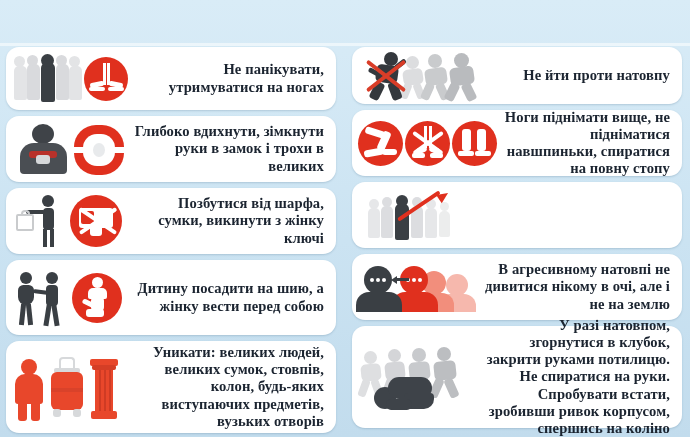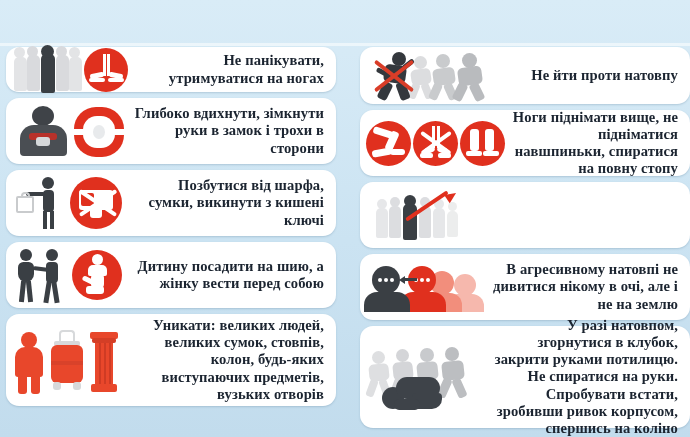--- a/index.html
+++ b/index.html
@@ -24,21 +24,21 @@
     font-weight:bold;font-size:28px;letter-spacing:1.6px;
     text-shadow:0 1px 0 rgba(0,0,0,.18);
     transform:scaleX(1.02);
   }
   .hdr-line{position:absolute;left:0;top:43px;width:690px;height:3px;
     background:rgba(255,255,255,.55);}
 
   
   .col{position:absolute;top:47px;width:330px;}
   .col-left{left:6px;}
-  .col-right{left:360px;}
+  .col-right{left:352px;}
 
   .card{
     background:#ffffff;border-radius:13px;
     box-shadow:0 1px 2px rgba(70,110,140,.25);
     display:flex;align-items:center;
     margin-bottom:6px;
     padding:4px 8px 4px 6px;
     box-sizing:border-box;
   }
   .icons{flex:0 0 auto;display:flex;align-items:center;justify-content:center;}
@@ -48,24 +48,24 @@
     font-weight:bold;
     font-size:14.6px;
     line-height:1.17;
     text-align:right;
     padding-left:5px;
     padding-right:4px;
     letter-spacing:.1px;
   }
 
   
-  .l1{height:45px;gap:30px;}
+  .l1{height:63px;gap:30px;}
   .l2{height:66px;}
   .l3{height:66px;}
-  .l4{height:66px;}
+  .l4{height:75px;}
   .l5{height:92px;}
   
   .r1{height:57px;}
   .r2{height:66px;}
   .r3{height:66px;}
   .r4{height:66px;}
   .r5{height:102px;}
 
   
   .art{position:relative;}
@@ -126,21 +126,21 @@
 
           <div style="position:absolute;left:62px;top:5px;width:50px;height:50px;">
             <span style="position:absolute;left:0;top:0;width:50px;height:22px;background:#e0301e;border-radius:25px 25px 0 0;"></span>
             <span style="position:absolute;left:0;bottom:0;width:50px;height:22px;background:#e0301e;border-radius:0 0 25px 25px;"></span>
             <span style="position:absolute;left:9px;top:9px;width:32px;height:14px;background:#fff;border-radius:16px 16px 0 0;"></span>
             <span style="position:absolute;left:9px;bottom:9px;width:32px;height:14px;background:#fff;border-radius:0 0 16px 16px;"></span>
             <span style="position:absolute;left:17px;top:16px;width:16px;height:18px;background:#e8eaec;border-radius:50%;border:2px solid #fff;box-sizing:border-box;"></span>
           </div>
         </div>
       </div>
-      <div class="txt">Глибоко вдихнути, зімкнути руки в замок і трохи в сторони</div>
+      <div class="txt">Глибоко вдихнути, зімкнути руки в замок і трохи в великих</div>
     </div>
 
     <div class="card l3">
       <div class="icons">
         <div class="art" style="width:116px;height:56px;">
           <div style="position:absolute;left:2px;top:2px;width:52px;height:52px;">
             <span style="position:absolute;left:28px;top:0;width:12px;height:12px;background:#3a3f44;border-radius:50%;"></span>
             <span style="position:absolute;left:29px;top:13px;width:11px;height:22px;background:#3a3f44;border-radius:4px;"></span>
             <span style="position:absolute;left:12px;top:15px;width:19px;height:4px;background:#3a3f44;border-radius:2px;"></span>
             <span style="position:absolute;left:29px;top:34px;width:4px;height:18px;background:#3a3f44;"></span>
@@ -150,21 +150,21 @@
           </div>
           <div style="position:absolute;left:58px;top:2px;width:52px;height:52px;border-radius:50%;background:#e0301e;">
             <span style="position:absolute;left:9px;top:13px;width:34px;height:20px;background:#fff;border-radius:3px;"></span>
             <span style="position:absolute;left:20px;top:32px;width:12px;height:9px;background:#fff;border-radius:0 0 3px 3px;"></span>
             <span style="position:absolute;left:11px;top:16px;width:13px;height:13px;background:#e0301e;border-radius:2px;"></span>
             <span style="position:absolute;left:6px;top:24px;width:44px;height:3.5px;background:#fff;transform:rotate(-34deg);border-radius:2px;"></span>
             <span style="position:absolute;left:6px;top:24px;width:44px;height:3.5px;background:#fff;transform:rotate(34deg);border-radius:2px;"></span>
           </div>
         </div>
       </div>
-      <div class="txt">Позбутися від шарфа, сумки, викинути з кишені ключі</div>
+      <div class="txt">Позбутися від шарфа, сумки, викинути з жінку ключі</div>
     </div>
 
     <div class="card l4">
       <div class="icons">
         <div class="art" style="width:116px;height:56px;">
           <div style="position:absolute;left:2px;top:2px;width:58px;height:54px;">
             <span style="position:absolute;left:6px;top:0;width:12px;height:12px;background:#3a3f44;border-radius:50%;"></span>
             <span style="position:absolute;left:4px;top:13px;width:16px;height:20px;background:#3a3f44;border-radius:6px 6px 9px 9px;"></span>
             <span style="position:absolute;left:6px;top:32px;width:5px;height:21px;background:#3a3f44;transform:rotate(6deg);"></span>
             <span style="position:absolute;left:13px;top:32px;width:5px;height:21px;background:#3a3f44;transform:rotate(-6deg);"></span>

